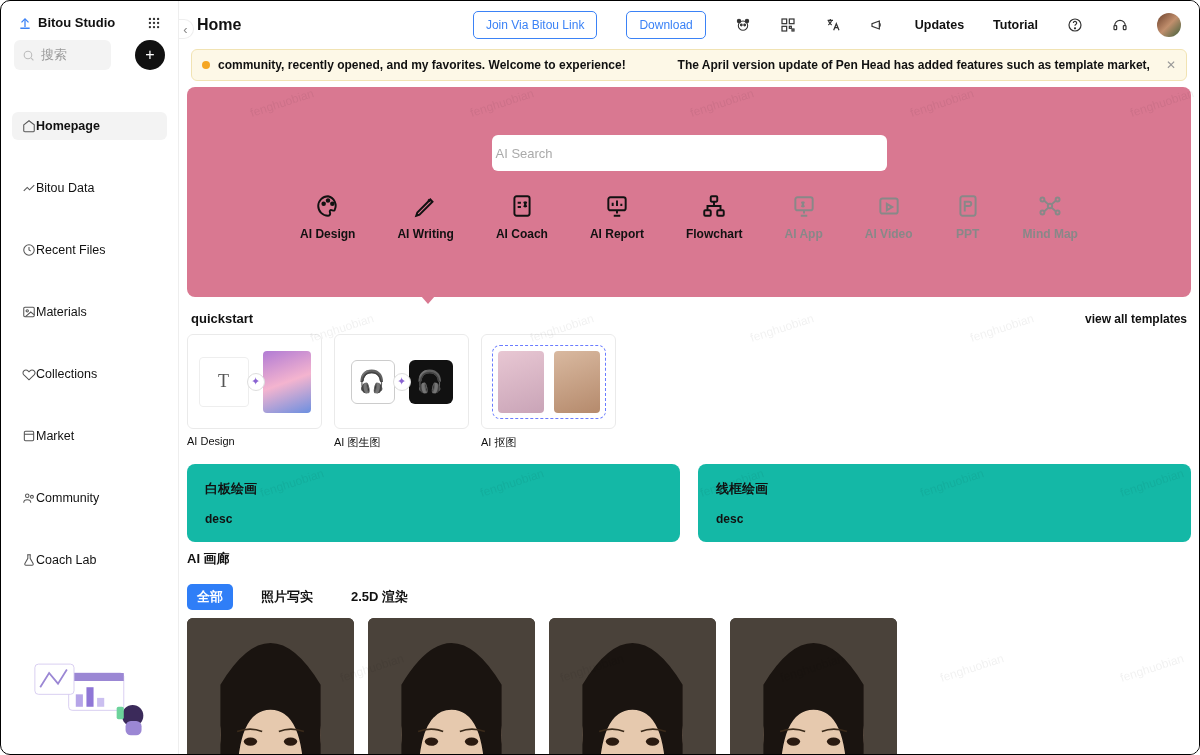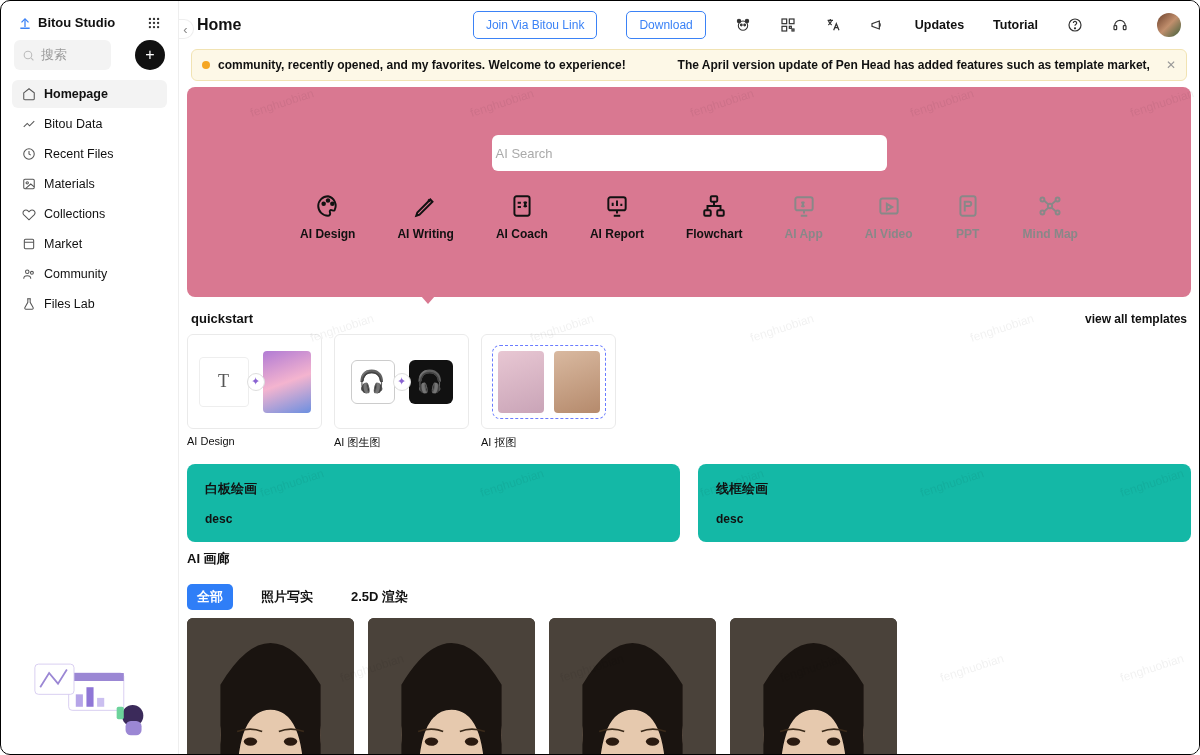--- a/index.html
+++ b/index.html
@@ -10,21 +10,21 @@
   .sidebar { width: 178px; border-right: 1px solid #eee; display: flex; flex-direction: column; padding: 10px 11px; position: relative; }
   .brand { display: flex; align-items: center; justify-content: space-between; padding: 4px 6px 10px; }
   .brand-left { display: flex; align-items: center; gap: 6px; font-weight: 700; font-size: 13px; }
   .brand-icon { width: 14px; height: 14px; color: #3b82f6; }
   .apps-icon { width: 14px; height: 14px; color: #333; }
   .search-row { display: flex; align-items: center; gap: 24px; padding: 0 2px 10px; }
   .search-box { flex: 1; height: 30px; background: #f3f3f3; border-radius: 6px; display: flex; align-items: center; padding: 0 8px; color: #999; gap: 6px; }
   .search-box svg { width: 13px; height: 13px; color: #bbb; }
   .plus-btn { width: 30px; height: 30px; border-radius: 50%; background: #111; color: #fff; display: flex; align-items: center; justify-content: center; font-size: 16px; }
   .nav { display: flex; flex-direction: column; gap: 2px; }
-  .nav-item { display: flex; align-items: center; gap: 8px; padding: 7px 10px; border-radius: 6px; font-size: 12.5px; cursor: pointer; }
+  .nav-item { display: flex; align-items: center; padding: 7px 10px; border-radius: 6px; font-size: 12.5px; cursor: pointer; margin-top: 32px; }
   .nav-item.active { background: #f3f3f3; font-weight: 600; }
   .nav-item svg { width: 14px; height: 14px; color: #555; }
   .sidebar-bottom { margin-top: auto; height: 95px; display:flex; align-items:center; justify-content:center; }
   .promo-illus { width:150px; height:80px; }
 
   
   .main { flex: 1; display: flex; flex-direction: column; overflow: hidden; background:#fff; position:relative; }
   .collapse-handle { position:absolute; left:-1px; top:18px; width:16px; height:20px; background:#fff; border:1px solid #eee; border-left:none; border-radius:0 10px 10px 0; display:flex; align-items:center; justify-content:center; color:#888; z-index:5;}
   .topbar { height: 48px; display: flex; align-items: center; justify-content: space-between; padding: 0 18px; }
   .page-title { font-size: 16px; font-weight: 700; }
@@ -169,21 +169,21 @@
             <circle cx="17" cy="10" r="2.5"></circle>
             <path d="M3 20c0-3 3-5 6-5s6 2 6 5"></path>
           </svg>
         <span>Community</span>
       </div>
       <div class="nav-item">
         <svg viewBox="0 0 24 24" fill="none" stroke="currentColor" stroke-width="1.8">
             <path d="M9 3h6"></path>
             <path d="M10 3v6l-5 9a2 2 0 0 0 1.8 3h10.4A2 2 0 0 0 19 18l-5-9V3"></path>
           </svg>
-        <span>Files Lab</span>
+        <span>Coach Lab</span>
       </div>
     </div>
     <div class="sidebar-bottom">
       <svg class="promo-illus" viewBox="0 0 160 90">
         <rect x="56" y="18" width="62" height="42" rx="4" fill="#fff" stroke="#d4c9ef"></rect>
         <rect x="56" y="18" width="62" height="9" fill="#9b87d4"></rect>
         <rect x="64" y="42" width="8" height="14" fill="#b6a5e8"></rect>
         <rect x="76" y="34" width="8" height="22" fill="#8f76d6"></rect>
         <rect x="88" y="46" width="8" height="10" fill="#cbbff0"></rect>
         <rect x="18" y="8" width="44" height="34" rx="4" fill="#fff" stroke="#d4c9ef"></rect>

